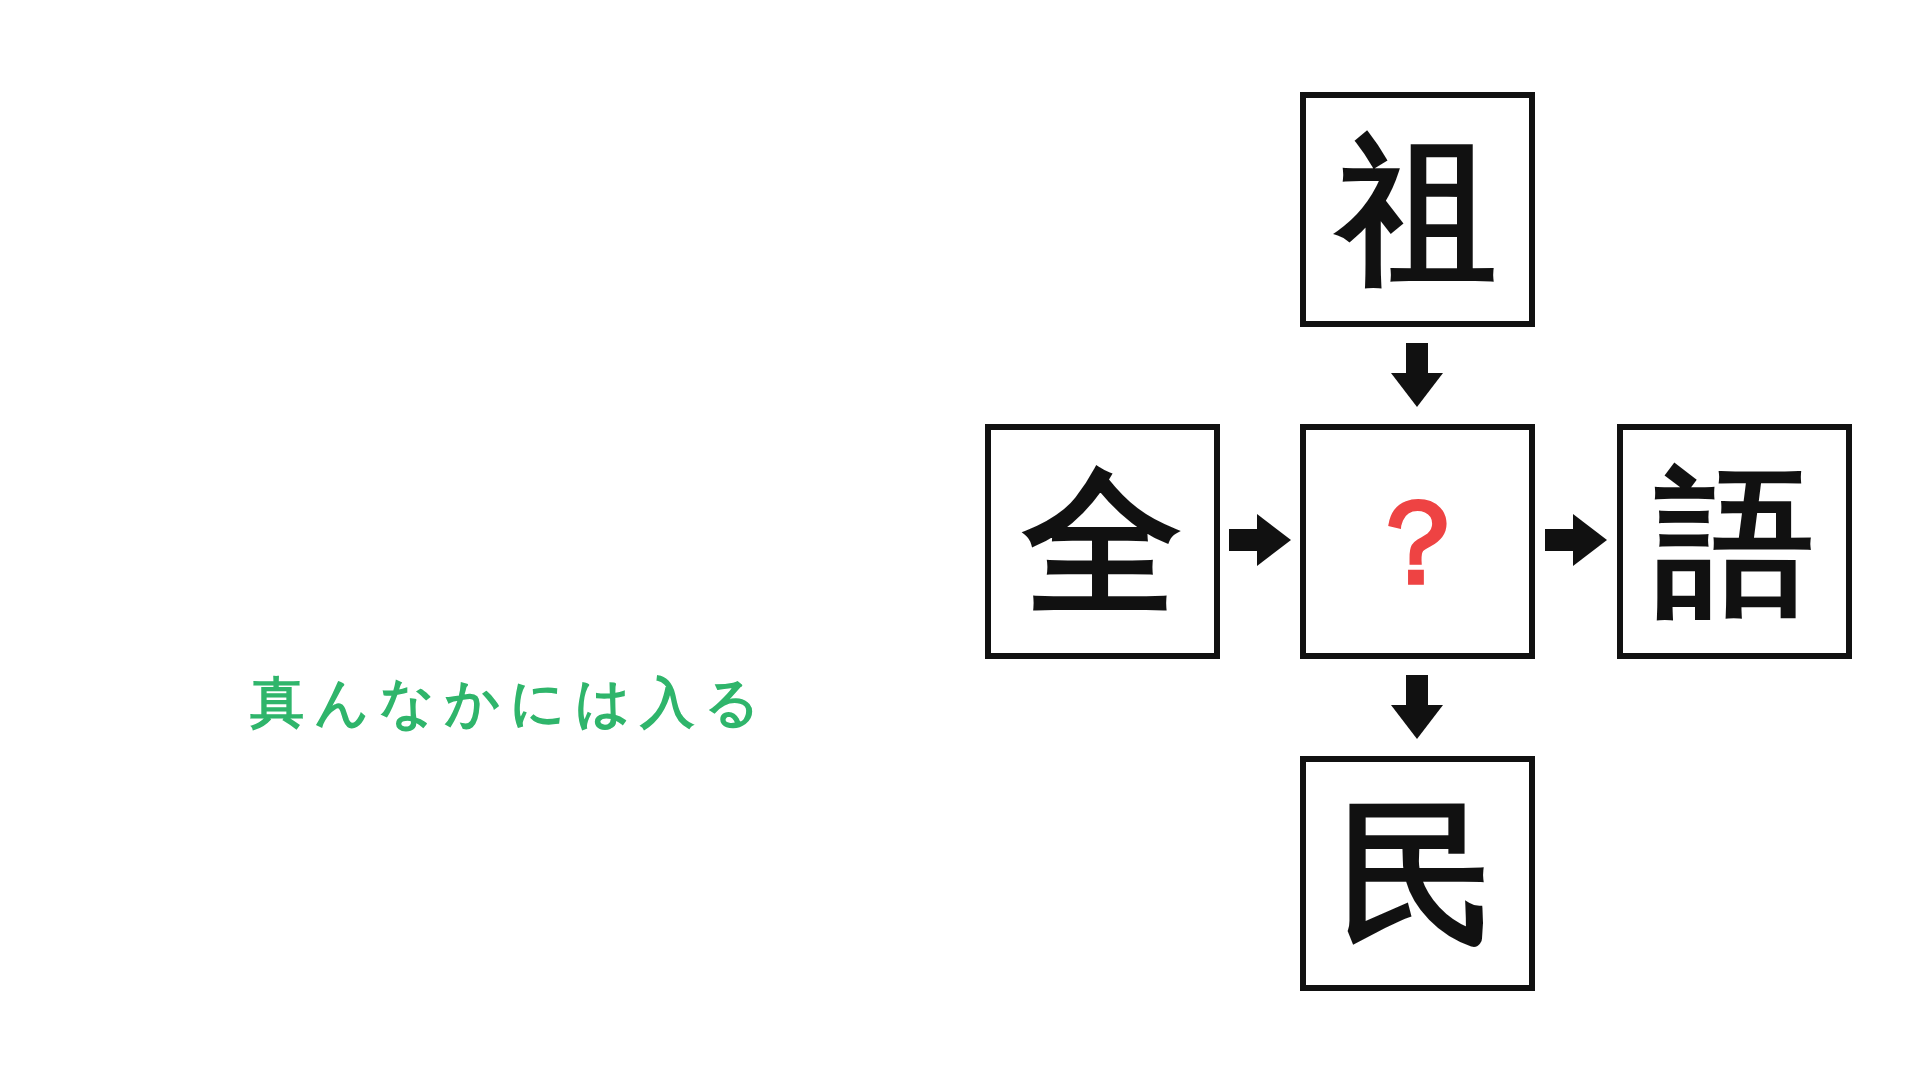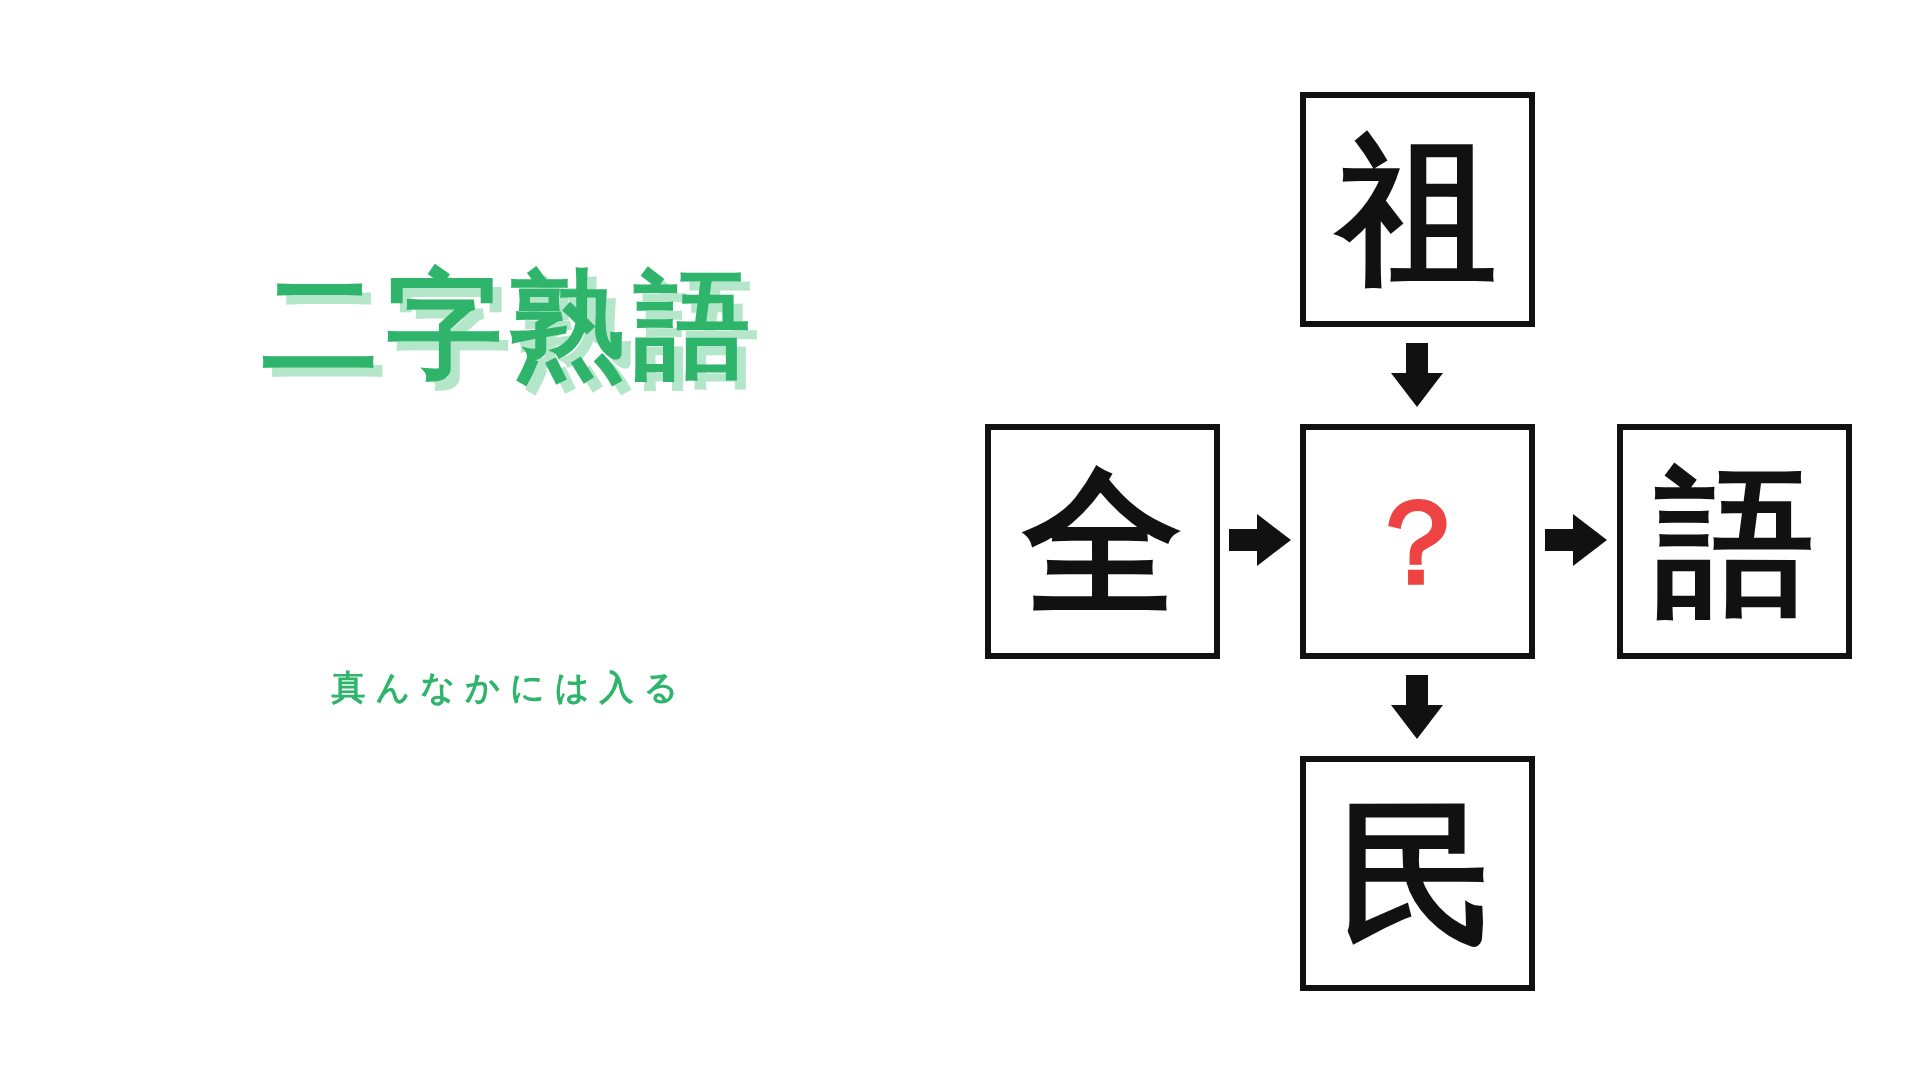--- a/index.html
+++ b/index.html
@@ -36,25 +36,24 @@
   .subtitle-block {
     position: absolute;
     left: 30px;
     top: 662px;
     width: 960px;
     text-align: center;
     font-weight: 800;
     color: var(--title-green, #2fb56b);
   }
   .subtitle-line {
-    font-size: 34px;
+    font-size: 54px;
     letter-spacing: 10px;
     line-height: 1.5;
     white-space: nowrap;
-    font-family: Liberation Serif, serif;
   }
 
   
   .cell {
     position: absolute;
     width: 235px;
     height: 235px;
     background: #ffffff;
     border: 6px solid var(--box-border, #111111);
     box-sizing: border-box;
@@ -107,21 +106,20 @@
   .arrow.a-center-bottom { left: 1391px; top: 675px; }
   .arrow.a-left-center   { left: 1229px; top: 514px; }
   .arrow.a-center-right  { left: 1545px; top: 514px; }
 </style>
 </head>
 <body>
 
 <div class="screen">
 
   <div class="title-block">
-    <div class="title-line">二字熟語</div>
   </div>
 
   <div class="subtitle-block">
     <div class="subtitle-line">真んなかには入る</div>
   </div>
 
   <div class="cell top">
     <span class="glyph">祖</span>
   </div>
 

